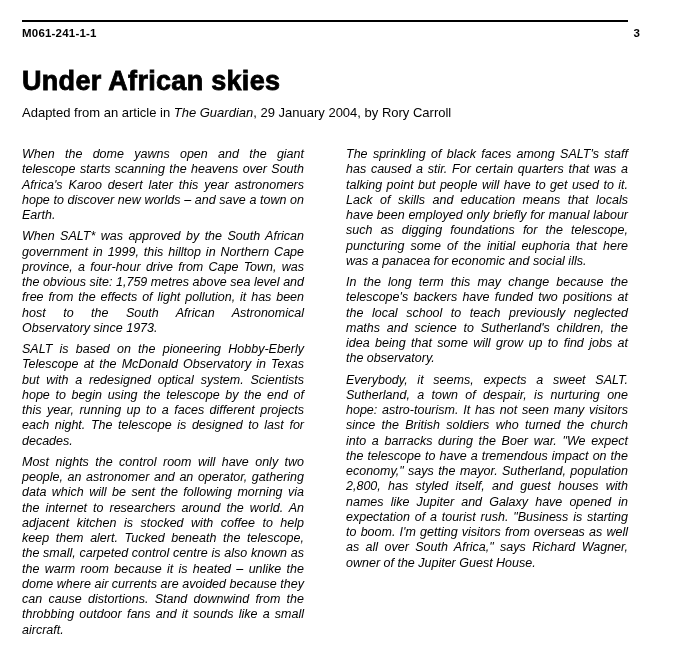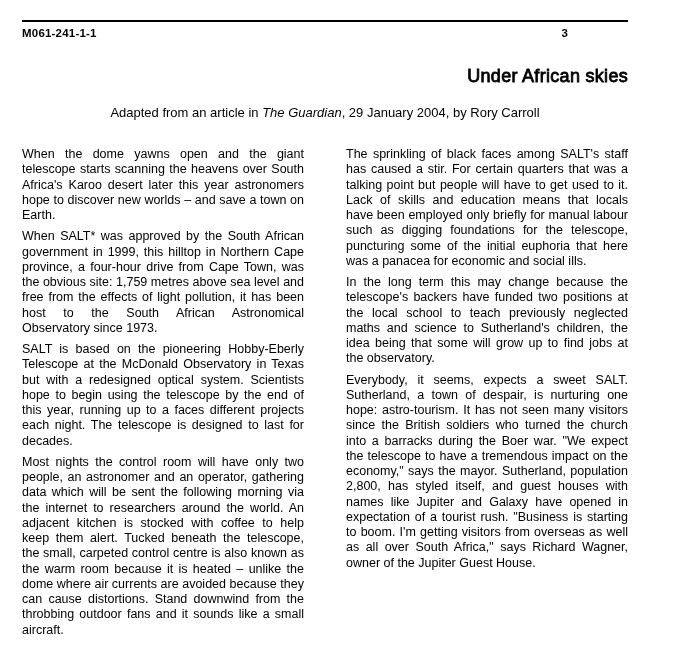--- a/index.html
+++ b/index.html
@@ -21,58 +21,59 @@
     left: 22px;
     top: 20px;
     width: 606px;
     height: 2px;
     background: #000000;
   }
   .header-row {
     position: absolute;
     left: 22px;
     top: 27px;
-    width: 546px;
+    width: 618px;
     display: flex;
     justify-content: space-between;
     align-items: flex-start;
     font-size: 11.5px;
     font-weight: 700;
     letter-spacing: 0.2px;
     gap: 40px;
   }
   .article-title {
     position: absolute;
     left: 22px;
     top: 66px;
     width: 606px;
-    text-align: right;
-    font-size: 18px;
-    font-weight: 400;
+    text-align: left;
+    font-size: 27px;
+    font-weight: 700;
     -webkit-text-stroke: 0.8px #000000;
     letter-spacing: 0.3px;
   }
   .article-subtitle {
     position: absolute;
     left: 22px;
     top: 105px;
     width: 606px;
-    text-align: center;
+    text-align: left;
     font-size: 13px;
   }
   .article-subtitle .source {
     font-style: italic;
   }
   .columns {
     position: absolute;
     left: 22px;
     top: 147px;
     width: 606px;
     display: flex;
     column-gap: 42px;
+    font-style: italic;
   }
   .column {
     flex: 0 0 282px;
     width: 282px;
     font-size: 12.5px;
     line-height: 15.25px;
     text-align: justify;
   }
   .column p {
     margin: 0 0 6px 0;

